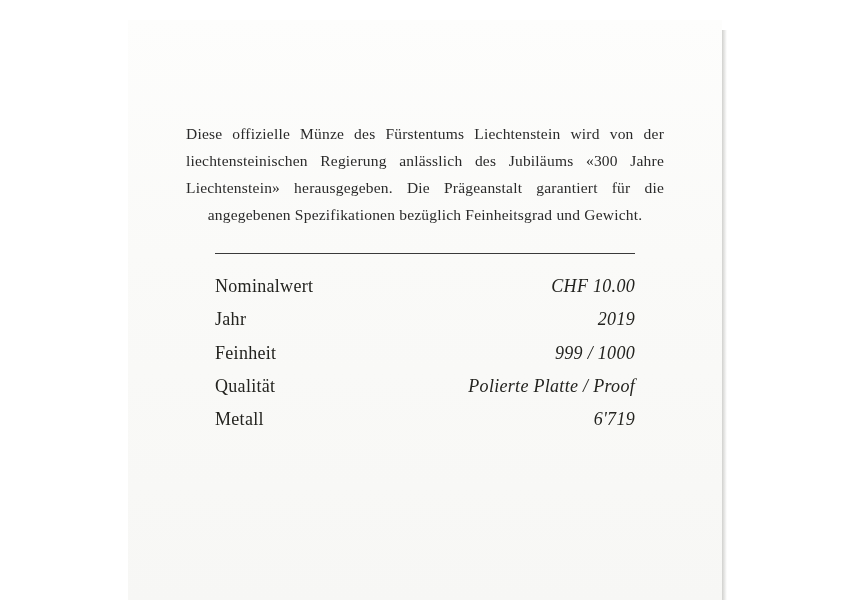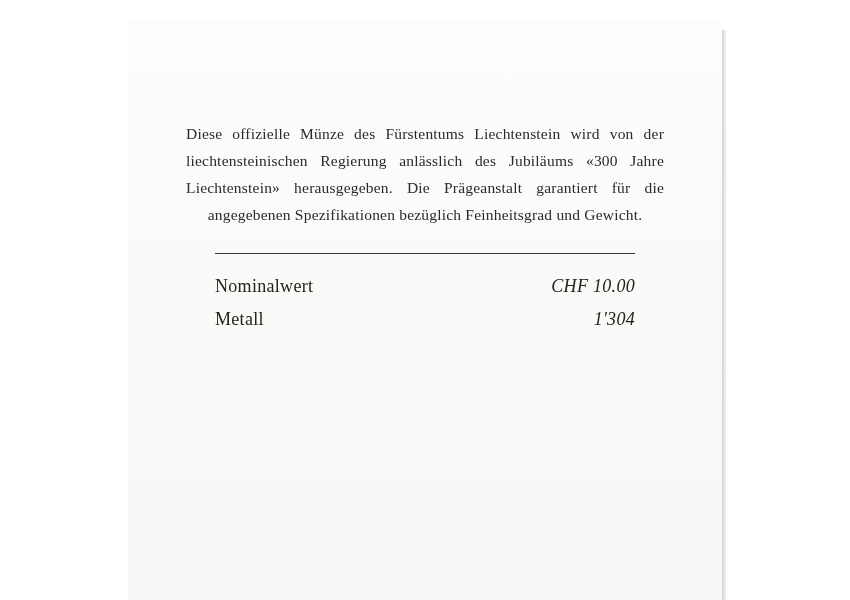--- a/index.html
+++ b/index.html
@@ -132,20 +132,32 @@
 
       <div class="rule"></div>
 
       <table class="spec">
         <tbody>
           <tr>
             <td class="label">Nominalwert</td>
             <td class="value">CHF 10.00</td>
           </tr>
           <tr>
+            <td class="label">Jahr</td>
+            <td class="value">2019</td>
+          </tr>
+          <tr>
+            <td class="label">Feinheit</td>
+            <td class="value">999 / 1000</td>
+          </tr>
+          <tr>
+            <td class="label">Qualität</td>
+            <td class="value">Polierte Platte / Proof</td>
+          </tr>
+          <tr>
             <td class="label">Metall</td>
-            <td class="value">1'304</td>
+            <td class="value">6'719</td>
           </tr>
         </tbody>
       </table>
     </div>
   </div>
 </div>
 
 </body></html>

